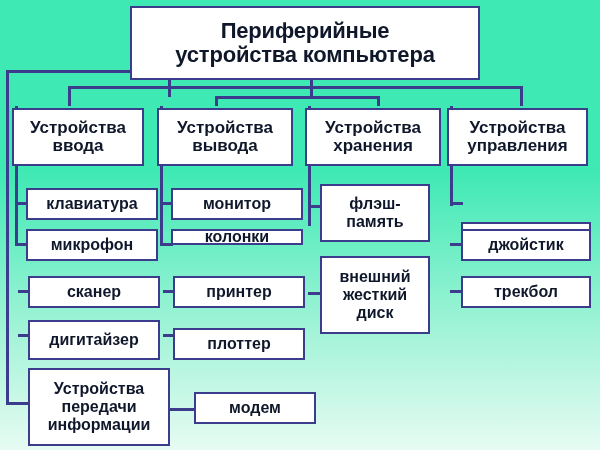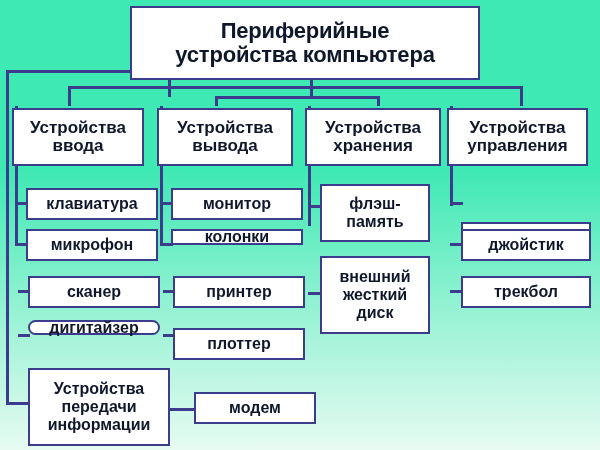--- a/index.html
+++ b/index.html
@@ -99,21 +99,21 @@
   <div class="conn" style="left:170px; top:408px; width:26px; height:3px;"></div>
 
   <div class="box title-box" style="left:130px; top:6px; width:350px; height:74px;">Периферийные
 устройства компьютера</div>
 
   <div class="box head-box" style="left:12px; top:108px; width:132px; height:58px;">Устройства
 ввода</div>
   <div class="box leaf-box" style="left:26px; top:188px; width:132px; height:32px;">клавиатура</div>
   <div class="box leaf-box" style="left:26px; top:229px; width:132px; height:32px;">микрофон</div>
   <div class="box leaf-box" style="left:28px; top:276px; width:132px; height:32px;">сканер</div>
-  <div class="box leaf-box" style="left:28px; top:320px; width:132px; height:15px;border-radius:11px;">дигитайзер</div>
+  <div class="box leaf-box" style="left:28px; top:320px; width:132px; height:40px;">дигитайзер</div>
 
   <div class="box head-box" style="left:157px; top:108px; width:136px; height:58px;">Устройства
 вывода</div>
   <div class="box leaf-box" style="left:171px; top:188px; width:132px; height:32px;">монитор</div>
   <div class="box leaf-box" style="left:171px; top:229px; width:132px; height:16px;">колонки</div>
   <div class="box leaf-box" style="left:173px; top:276px; width:132px; height:32px;">принтер</div>
   <div class="box leaf-box" style="left:173px; top:320px; width:132px; height:32px;margin-top:8px;">плоттер</div>
 
   <div class="box head-box" style="left:305px; top:108px; width:136px; height:58px;">Устройства
 хранения</div>

